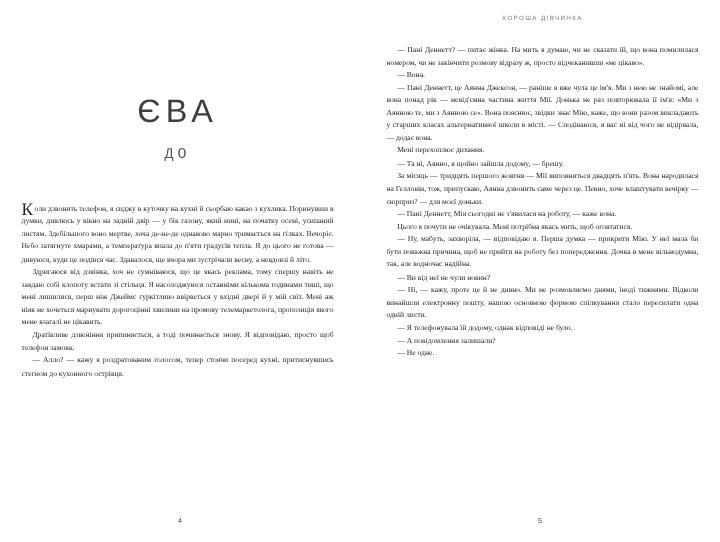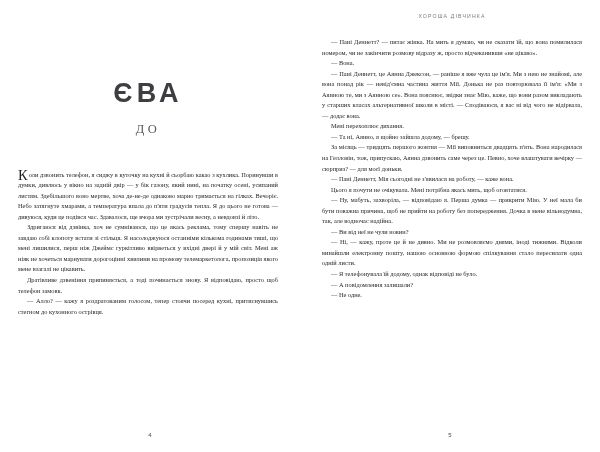--- a/index.html
+++ b/index.html
@@ -51,28 +51,28 @@
     height: 12px;
   }
 
   
   .chapter-block {
     margin-top: 58px;
     text-align: center;
   }
   .chapter-title {
     font-family: "Liberation Sans", sans-serif;
-    font-weight: 700;
+    font-weight: 400;
     font-size: 27px;
     letter-spacing: 4.2px;
     color: #3d3d42;
     line-height: 1;
   }
   .chapter-sub {
-    font-family: Liberation Serif, serif;
+    font-family: Liberation Mono, monospace;
     font-weight: 300;
     font-size: 12.5px;
     letter-spacing: 3.4px;
     color: #55555b;
     margin-top: 16px;
     line-height: 1;
   }
 
   
   .body-text {

